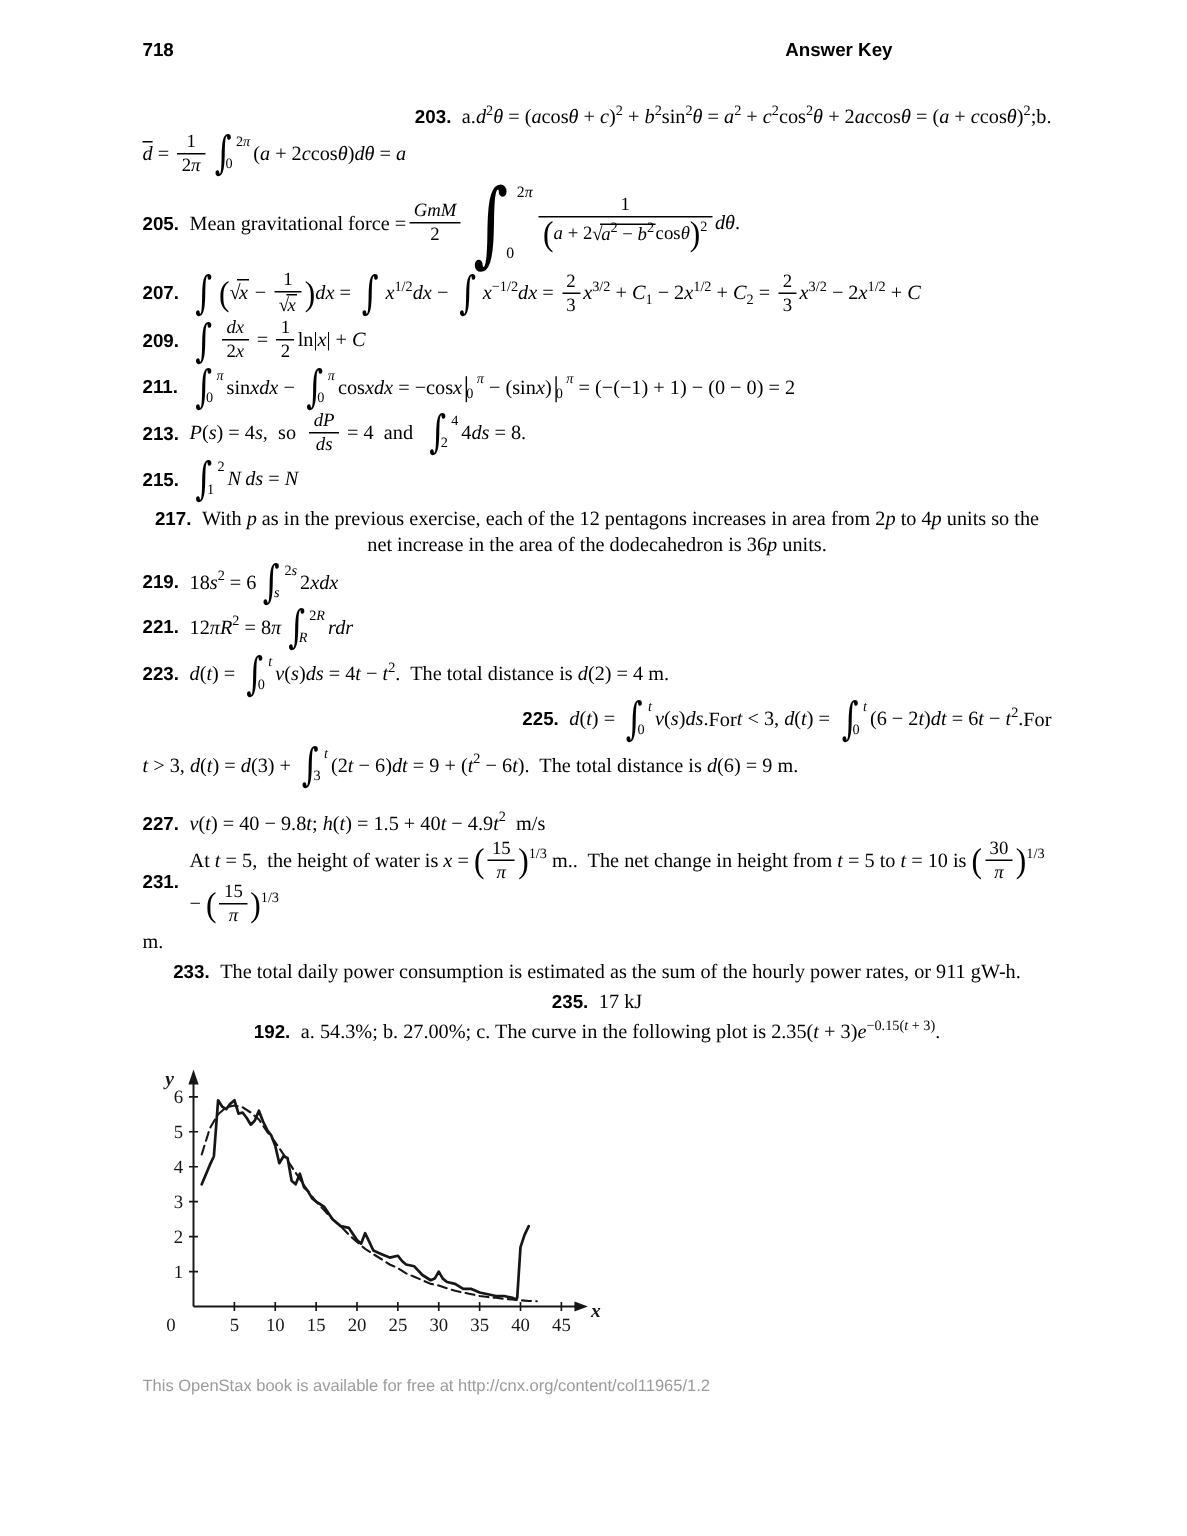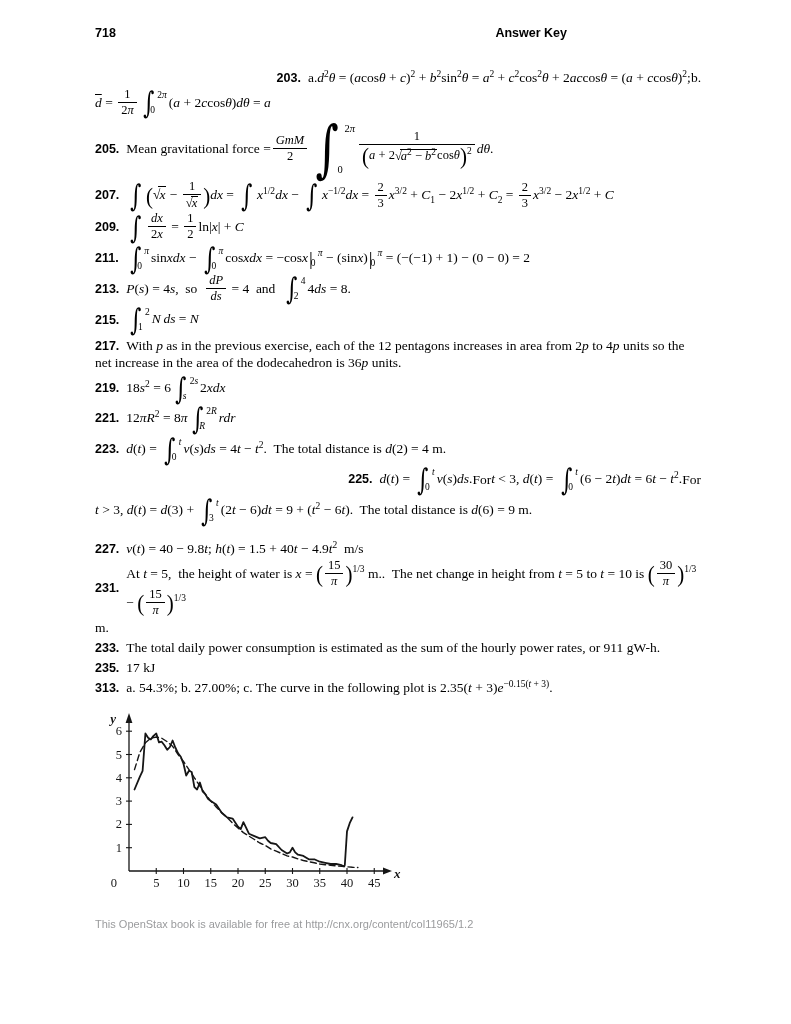--- a/index.html
+++ b/index.html
@@ -1,27 +1,27 @@
 <!DOCTYPE html>
 <html><head>
 <meta charset="utf-8">
 <style>
   html,body{margin:0;padding:0;}
   body{width:791px;height:1024px;background:#ffffff;overflow:hidden;
        font-family:"Liberation Serif",serif;color:#000;}
-  .page{position:relative;width:660px;height:1024px;background:#fff;}
+  .page{position:relative;width:660px;height:1024px;background:#fff;padding-left:28px;}
 
   .header{position:absolute;top:26px;left:95px;right:93px;display:flex;
           justify-content:space-between;font-family:"Liberation Sans",sans-serif;
           font-weight:700;font-size:12.5px;}
 
   .content{position:absolute;left:95px;top:68px;width:606px;font-size:13.5px;line-height:1.25;}
 
   .row{display:flex;align-items:center;margin:2px 0;}
-  .rowb{display:block;margin:3px 0;}
+  .rowb{display:block;margin:3px 0;text-align:center;}
   .just{justify-content:flex-end;}
   .num{font-family:"Liberation Sans",sans-serif;font-weight:700;font-size:12.5px;
        margin-right:7px;white-space:nowrap;}
   .numi{font-family:"Liberation Sans",sans-serif;font-weight:700;font-size:12.5px;margin-right:7px;}
   .math{font-family:"Liberation Serif",serif;}
   i{font-family:"Liberation Serif",serif;font-style:italic;}
   sup,sub{font-size:9.5px;line-height:0;}
 
   
   .fr{display:inline-flex;flex-direction:column;text-align:center;vertical-align:middle;
@@ -288,21 +288,21 @@
 
     <div class="rowb">
       <span class="numi">233.</span><span class="math">The total daily power consumption is estimated as the sum of the hourly power rates, or 911 gW-h.</span>
     </div>
 
     <div class="rowb">
       <span class="numi">235.</span><span class="math">17 kJ</span>
     </div>
 
     <div class="rowb">
-      <span class="numi">313.</span><span class="math">a. 54.3%; b. 27.00%; c. The curve in the following plot is 2.35(<i>t</i> + 3)<i>e</i><sup>−0.15(<i>t</i> + 3)</sup>.</span>
+      <span class="numi">192.</span><span class="math">a. 54.3%; b. 27.00%; c. The curve in the following plot is 2.35(<i>t</i> + 3)<i>e</i><sup>−0.15(<i>t</i> + 3)</sup>.</span>
     </div>
 
     <div class="plot-wrap">
       <svg id="chart-svg" width="320" height="200">
           <line x1="34" y1="164" x2="34" y2="14" stroke="#161616" stroke-width="1.3"></line>
           <polygon points="30.6,16 37.4,16 34,6" fill="#161616"></polygon>
           <line x1="34" y1="164" x2="289.06" y2="164" stroke="#161616" stroke-width="1.3"></line>
           <polygon points="287.97,160.6 287.97,167.4 296.97,164" fill="#161616"></polygon>
           <line x1="61.25" y1="161" x2="61.25" y2="167" stroke="#161616" stroke-width="1.1"></line>
           <text x="61.25" y="180" text-anchor="middle" font-family="&quot;Liberation Serif&quot;,serif" font-size="12.5" fill="#161616">5</text>

